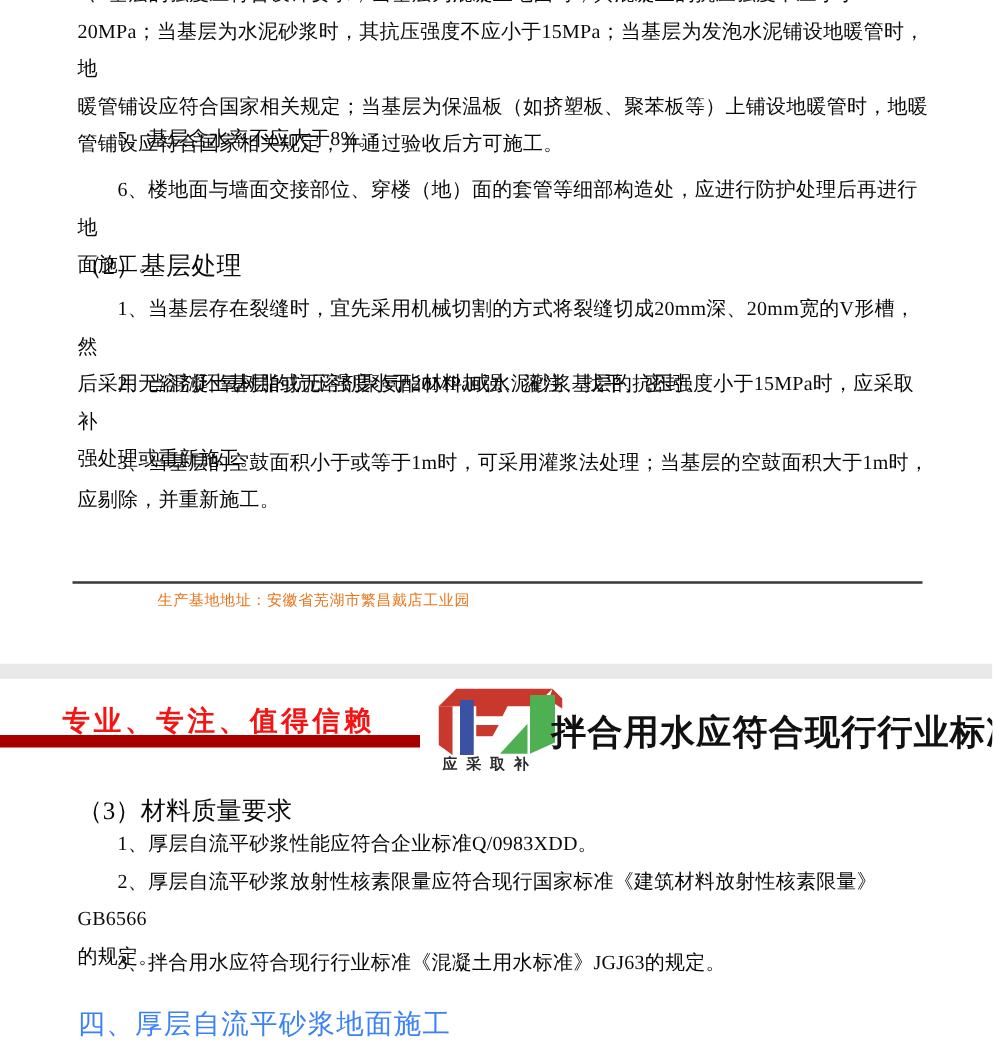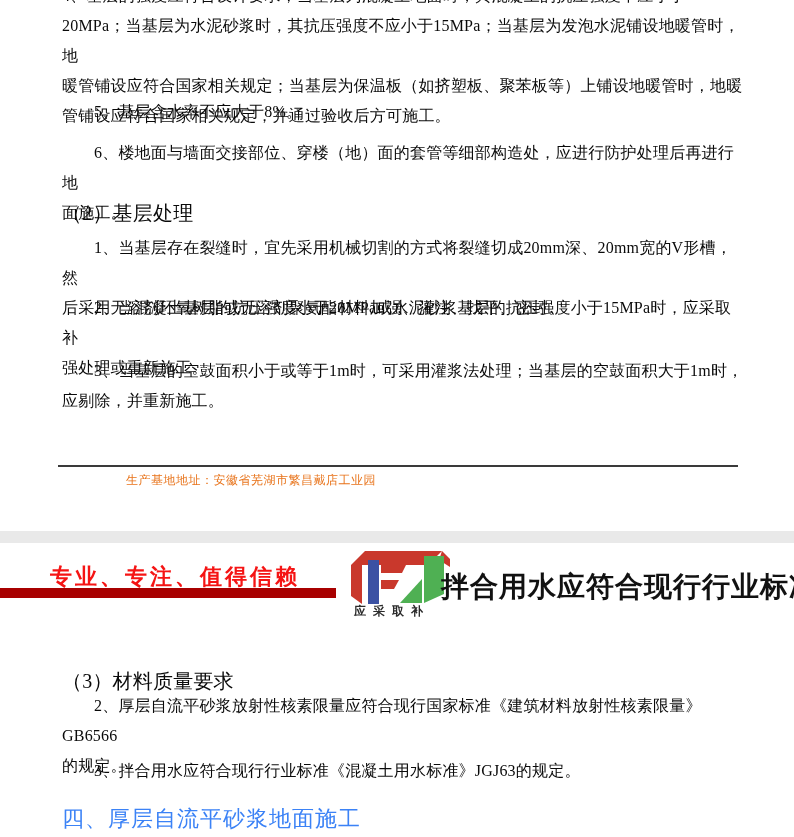--- a/index.html
+++ b/index.html
@@ -93,22 +93,23 @@
     <polygon points="37,34 55,34 50,43 37,43" fill="#c9382c"></polygon>
 
     <polygon points="80,10 100,10 100,48 80,57" fill="#4fb053"></polygon>
     <polygon points="56,57 78,33 78,57" fill="#4fb053"></polygon>
   </svg>
 
   <div class="hdr-logo-caption">应采取补</div>
 
   <div class="hdr-company">拌合用水应符合现行行业标准</div>
 
-  <div class="para sec-head" style="top:634px;margin-top:32px;">（3）材料质量要求</div>
+  <div class="para sec-head" style="top:634px;">（3）材料质量要求</div>
 
+  <div class="para indent" style="top:661px;">1、厚层自流平砂浆性能应符合企业标准Q/0983XDD。</div>
 
   <div class="para indent" style="top:691px;">2、厚层自流平砂浆放射性核素限量应符合现行国家标准《建筑材料放射性核素限量》GB6566
 的规定。</div>
 
   <div class="para indent" style="top:756px;">3、拌合用水应符合现行行业标准《混凝土用水标准》JGJ63的规定。</div>
 
   <div class="big-head">四、厚层自流平砂浆地面施工</div>
 
 </div>
 

